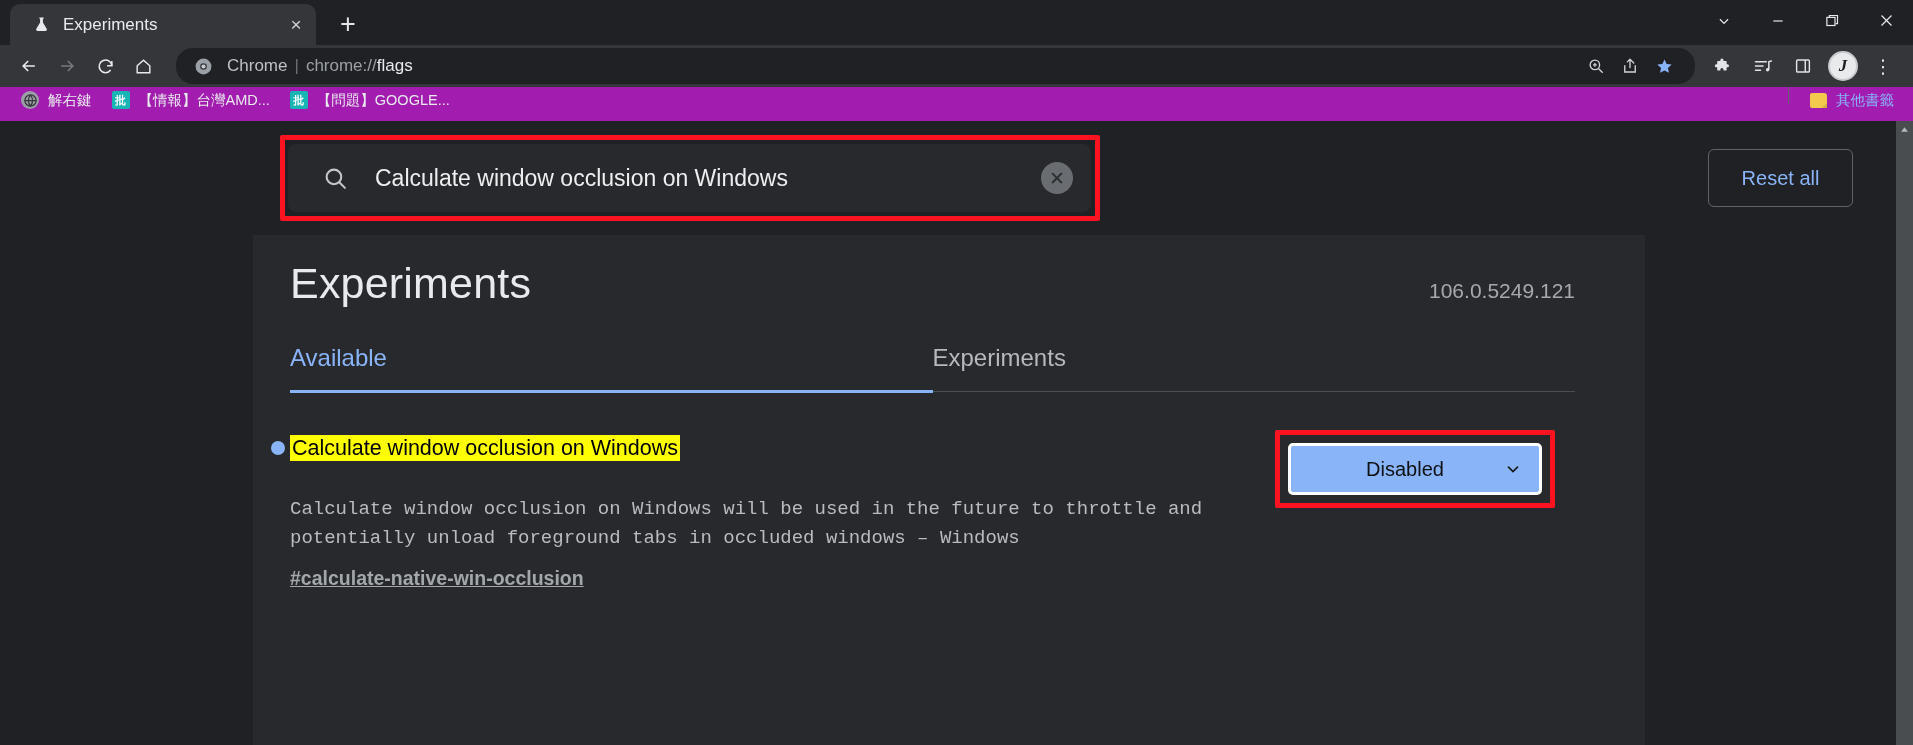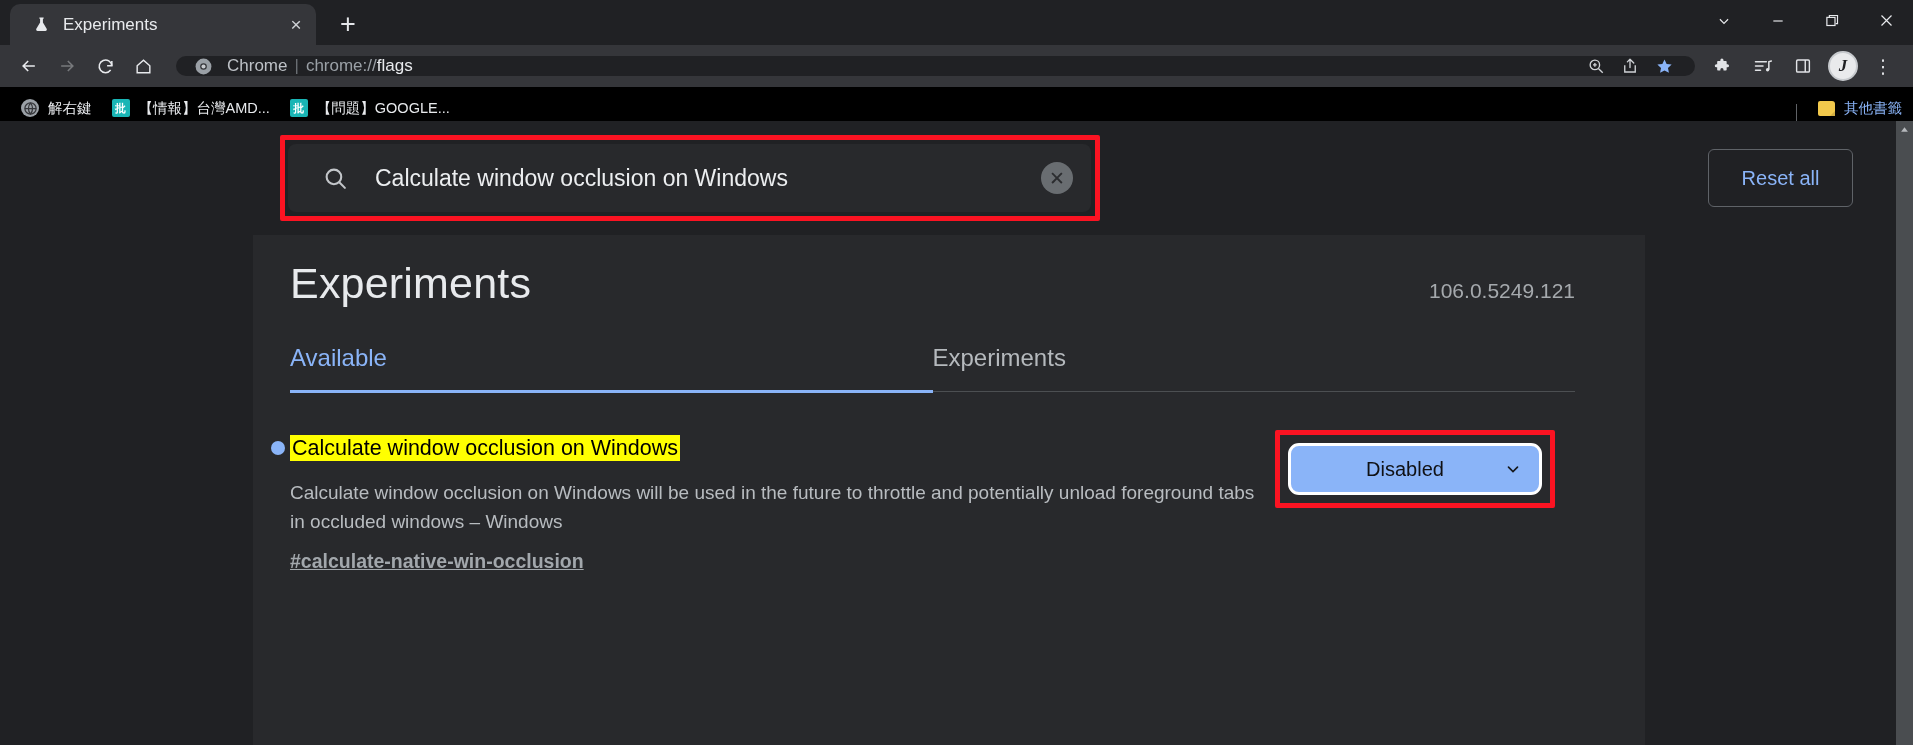--- a/index.html
+++ b/index.html
@@ -86,21 +86,21 @@
   .nav-btn {
     width: 38px; height: 38px;
     display: flex; align-items: center; justify-content: center;
     border-radius: 50%;
     color: #e8eaed;
     flex: 0 0 38px;
   }
   .nav-btn.disabled { color: #77797c; }
   .omnibox {
     flex: 1 1 auto;
-    height: 20px;
+    height: 36px;
     margin: 0 8px 0 14px;
     background: #202124;
     border-radius: 17px;
     display: flex;
     align-items: center;
     padding: 0 12px;
     min-width: 0;
   }
   .omnibox-icon {
     width: 20px; height: 20px;
@@ -147,24 +147,24 @@
     color: #202124;
     font-size: 17px;
     font-family: "Liberation Serif", serif;
     font-style: italic;
     font-weight: bold;
   }
 
   
   .bookmarks {
     height: 34px;
-    background: #000000;
-    display: flex;
-    align-items: flex-end;
-    padding: 0 0 0 12px;
+    background: #a21caf;
+    display: flex;
+    align-items: flex-start;
+    padding: 0 8px 0 12px;
     font-size: 14px;
     color: #e8eaed;
   }
   .bm {
     display: flex;
     align-items: center;
     height: 26px;
     padding: 0 9px;
     border-radius: 4px;
     margin-right: 2px;
@@ -348,25 +348,26 @@
   .exp-title {
     display: inline;
     font-size: 21.5px;
     color: #000000;
     background: #ffff00;
     font-weight: 400;
     line-height: 1.35;
     padding: 1px 2px;
   }
   .exp-desc {
-    margin-top: 15px;
+    margin-top: 32px;
     font-size: 19px;
     color: #b8bcc0;
     line-height: 1.55;
     max-width: 1020px;
+    font-family: Liberation Mono, monospace;
   }
   .exp-link {
     display: inline-block;
     margin-top: 13px;
     font-size: 19.5px;
     color: #a2a7ac;
     text-decoration: underline;
     font-weight: bold;
   }
   .exp-control {
@@ -381,21 +382,21 @@
     width: 280px; height: 78px;
     border: 5px solid #fb1322;
     border-radius: 2px;
   }
   .select {
     position: absolute;
     left: 13px; top: 9px;
     width: 254px; height: 52px;
     background: #8ab4f8;
     border: 3px solid #ffffff;
-    border-radius: 11px;
+    border-radius: 5px;
     display: flex;
     align-items: center;
     padding: 0 16px;
     color: #101114;
     font-size: 20px;
   }
   .select-label { flex: 1 1 auto; text-align: center; }
   .select-chevron {
     flex: 0 0 20px;
     display: flex; align-items: center; justify-content: center;

